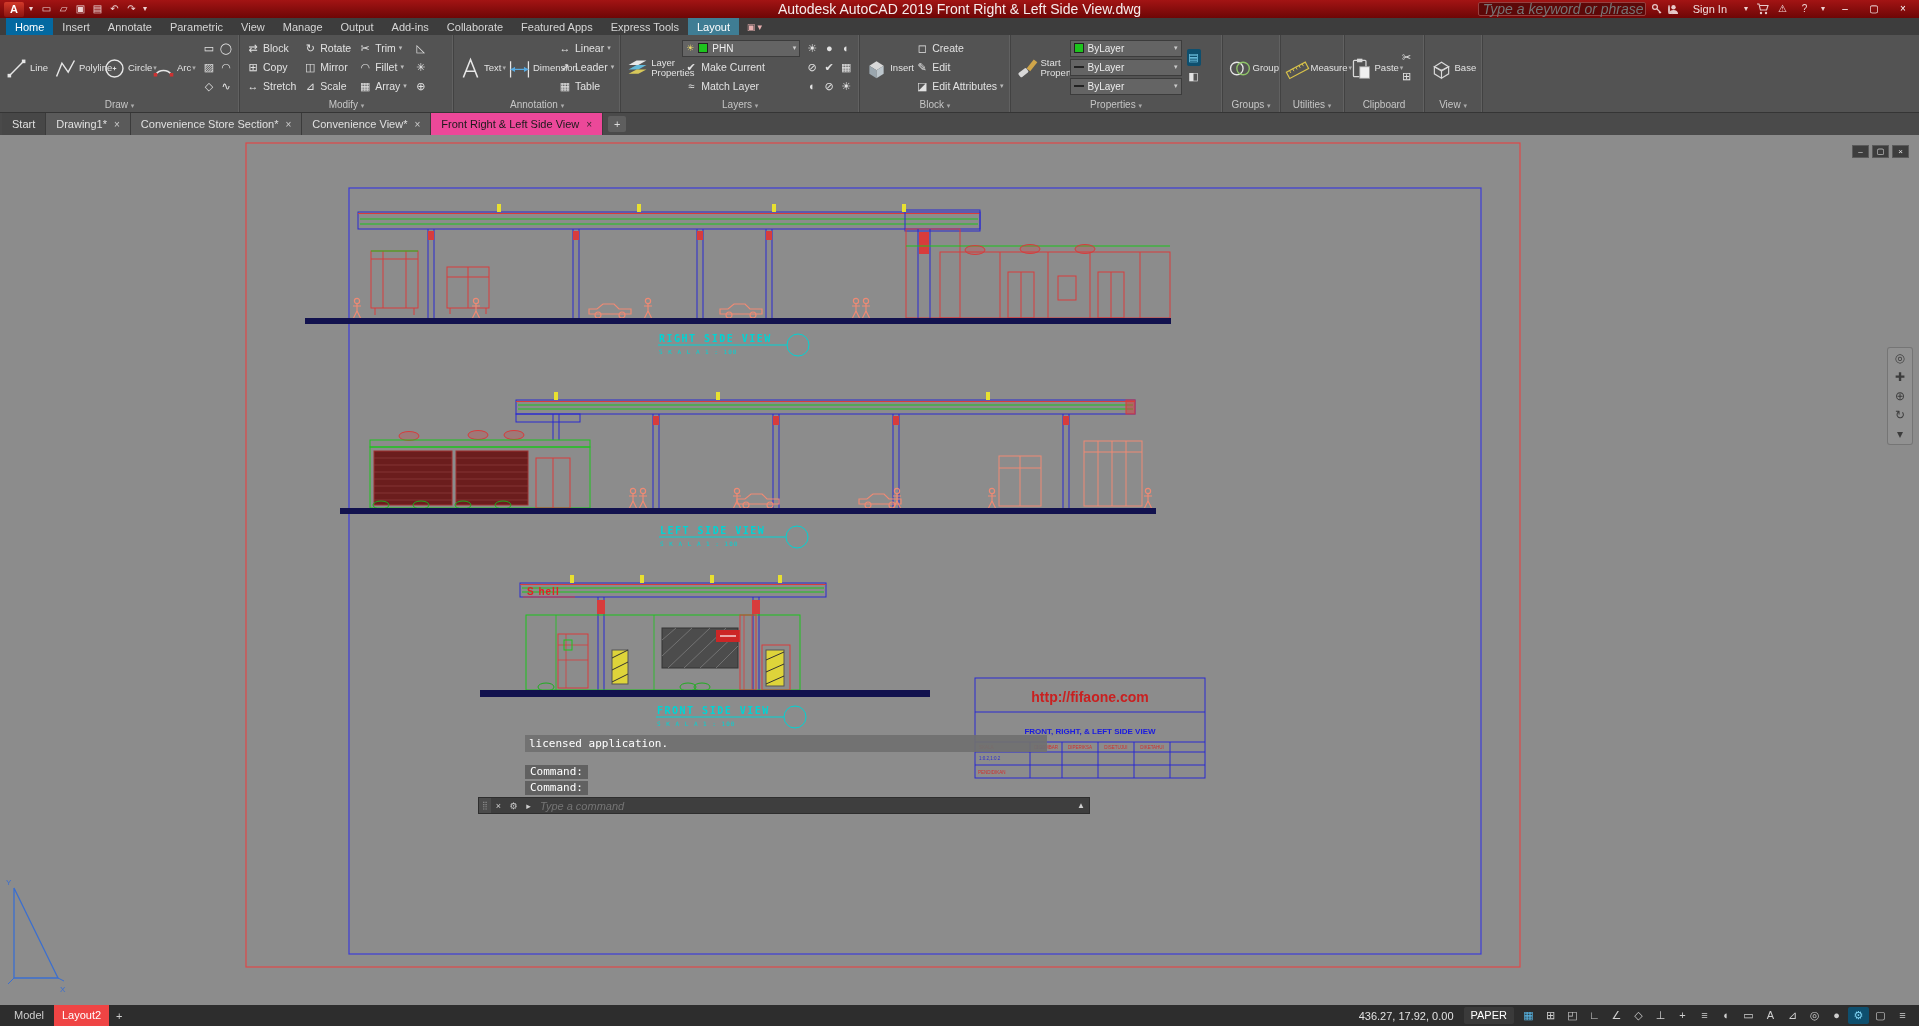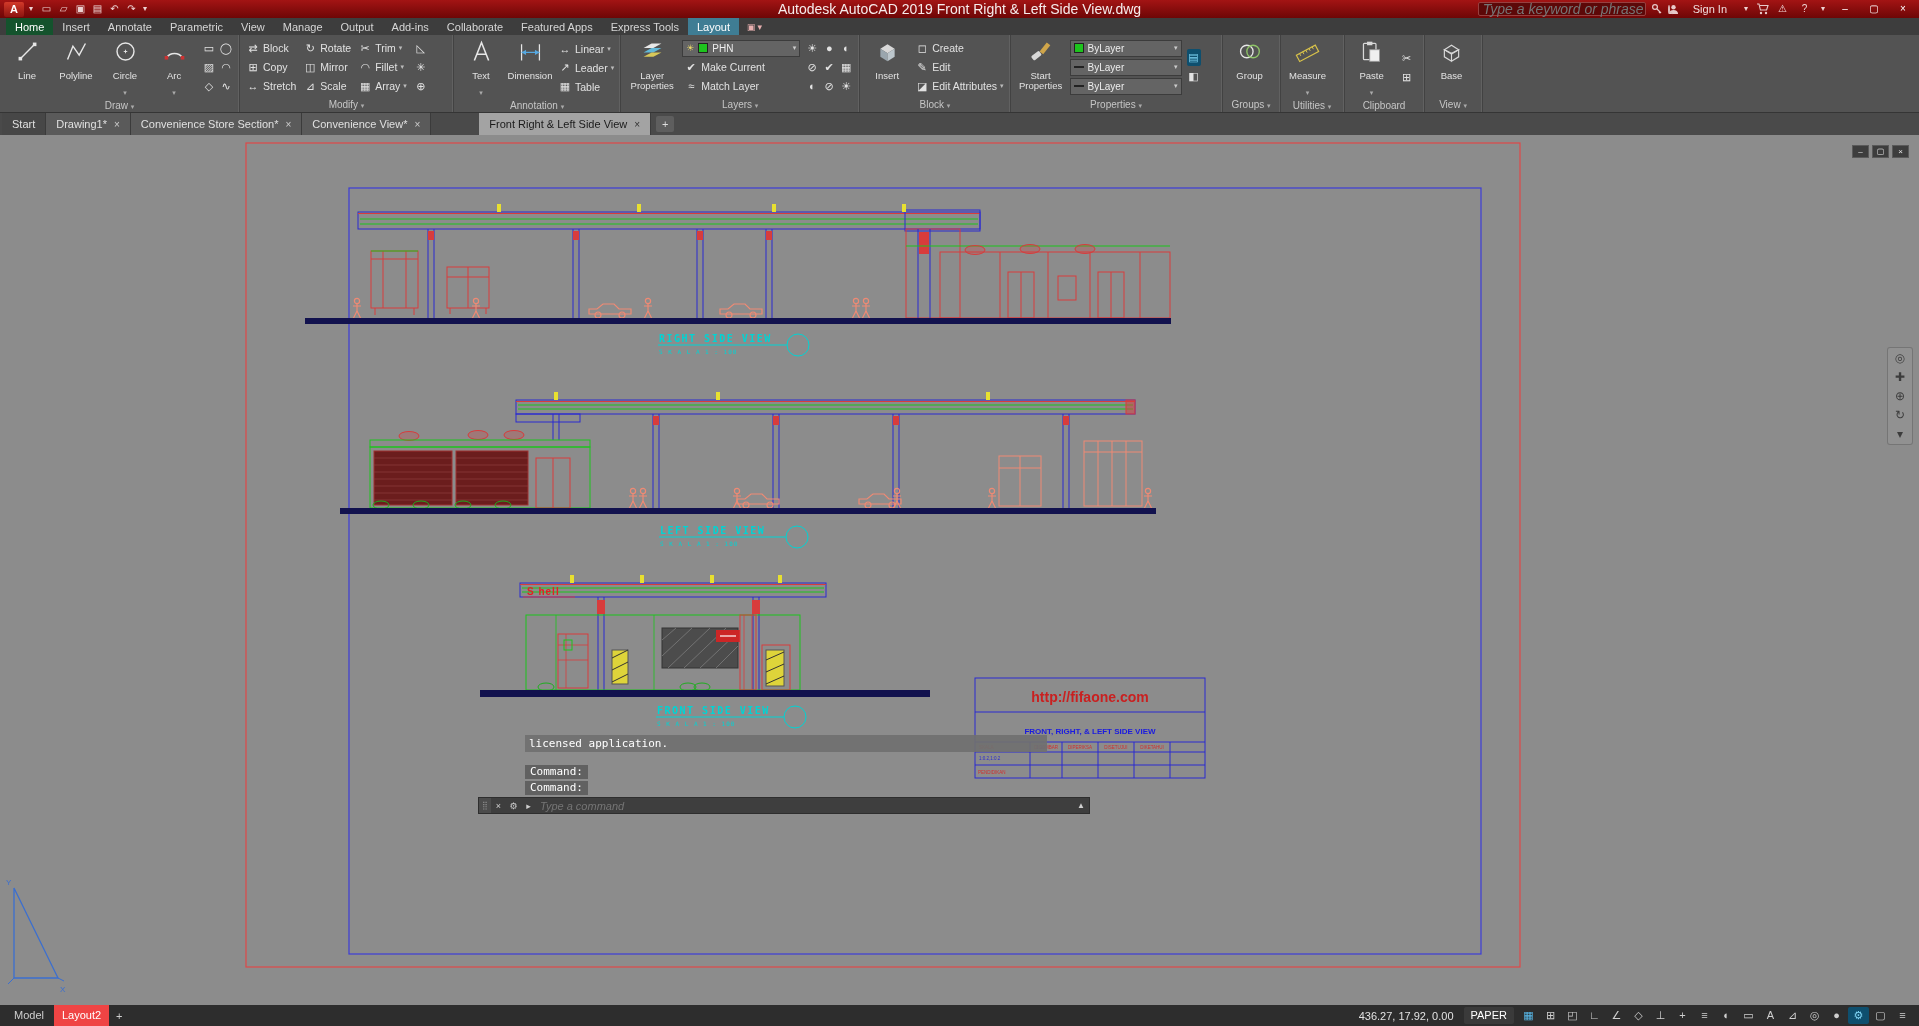--- a/index.html
+++ b/index.html
@@ -17,47 +17,47 @@
   .tb-search input{flex:1;background:transparent;border:none;outline:none;color:#dcbcbc;font-size:14px;font-style:italic;font-family:inherit;}
   .mag{width:9px;height:9px;border:1.4px solid #dcbcbc;border-radius:50%;position:relative;display:inline-block;}
   .mag::after{content:"";position:absolute;width:4px;height:1.4px;background:#dcbcbc;transform:rotate(45deg);right:-4px;bottom:-1px;}
   .tb-right svg{display:block;}
   .signin{display:flex;align-items:center;gap:14px;color:#f0dede;}
   .winbtn{width:24px;height:16px;text-align:center;line-height:16px;font-size:10px;color:#fff;}
 
   
   .tabstrip{height:17px;background:#3d3d3d;display:flex;align-items:stretch;padding-left:6px;font-size:11px;color:#d6d6d6;}
   .rtab{padding:1px 9px 0;line-height:16px;}
-  .rtab.active{background:#14532d;color:#fff;}
+  .rtab.active{background:#0369a1;color:#fff;}
   .rtab.hl{background:#3f7d94;color:#fff;}
   .tab-extra{margin-left:8px;display:flex;align-items:center;gap:2px;color:#e8b0b0;font-size:9px;}
 
   
   .ribbon{height:78px;background:#535353;display:flex;border-bottom:1px solid #353535;}
   .panel{display:flex;flex-direction:column;border-right:1px solid #424242;box-shadow:inset -1px 0 0 #616161;}
   .panel-body{flex:1;display:flex;align-items:stretch;padding:2px 4px 0;gap:3px;}
   .panel-label{height:15px;font-size:10px;color:#c6c6c6;text-align:center;line-height:15px;white-space:nowrap;padding:0 4px;}
   .pl-arr{font-size:7px;color:#aaa;}
-  .bigbtn{width:46px;display:flex;flex-direction:column;align-items:center;color:#e2e2e2;font-size:9.5px;text-align:center;padding-top:2px;gap:7px;line-height:10px;}
+  .bigbtn{width:46px;display:flex;align-items:center;color:#e2e2e2;font-size:9.5px;padding-top:2px;gap:1px;line-height:10px;}
   .bigbtn svg{width:25px;height:25px;flex:none;}
   .colstack{display:flex;flex-direction:column;justify-content:center;}
   .trow{display:flex;align-items:center;gap:3px;height:19px;font-size:10.5px;color:#e2e2e2;padding:0 2px;white-space:nowrap;}
   .trow .g{width:14px;text-align:center;font-size:11px;flex:none;}
   .trow .arr{font-size:7px;color:#bbb;}
   .combo{display:flex;align-items:center;background:#646464;border:1px solid #3c3c3c;height:17px;font-size:10px;color:#ededed;padding:0 3px;gap:4px;margin:1px 0;}
   .combo .chip{width:10px;height:10px;background:#1dc41d;border:1px solid #222;flex:none;}
   .combo .chip.line{height:2px;background:#ddd;margin:4px 0;}
   .combo .arr{margin-left:auto;font-size:7px;color:#ccc;}
   .combo .cicon{font-size:9px;color:#e8d86a;}
 
   
   .filetabs{height:22px;background:#4a4a4a;display:flex;align-items:stretch;padding-left:2px;font-size:11px;}
   .ftab{display:flex;align-items:center;gap:7px;padding:0 10px;background:#5a5a5a;color:#e0e0e0;border-right:1px solid #3b3b3b;}
   .ftab.start{background:#474747;}
-  .ftab.active{background:#a3a3a3;color:#1a1a1a;margin-left:48px;}
+  .ftab.active{background:#ec4899;color:#1a1a1a;}
   .ftab .x{font-size:10px;opacity:.85;}
   .ftab-plus{width:18px;height:16px;margin:3px 5px;background:#5e5e5e;color:#ddd;text-align:center;line-height:16px;border-radius:2px;font-size:11px;}
 
   
   .canvas{position:relative;height:870px;background:#8c8c8c;overflow:hidden;}
   .cad{position:absolute;left:0;top:0;width:1919px;height:870px;}
   .viewlabel{font:600 10px "DejaVu Sans Mono",monospace;fill:#00d4d4;letter-spacing:1.5px;}
   .viewscale{font:6px "DejaVu Sans Mono",monospace;fill:#00d4d4;letter-spacing:1px;}
   .shelltxt{font:700 10px "Liberation Sans",sans-serif;fill:#e22222;letter-spacing:1px;}
   .tburl{font:700 14px "Liberation Sans",sans-serif;fill:#c92020;}

